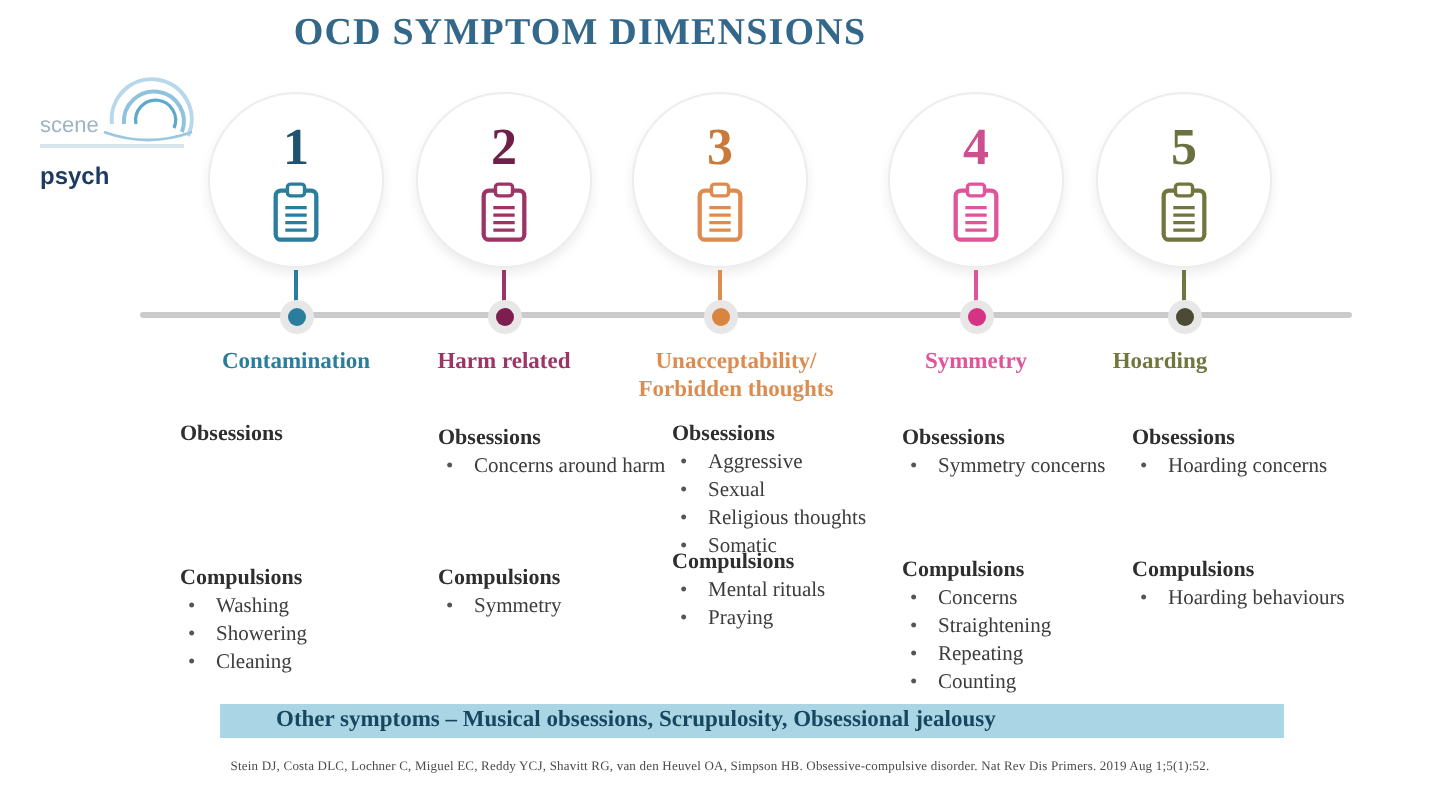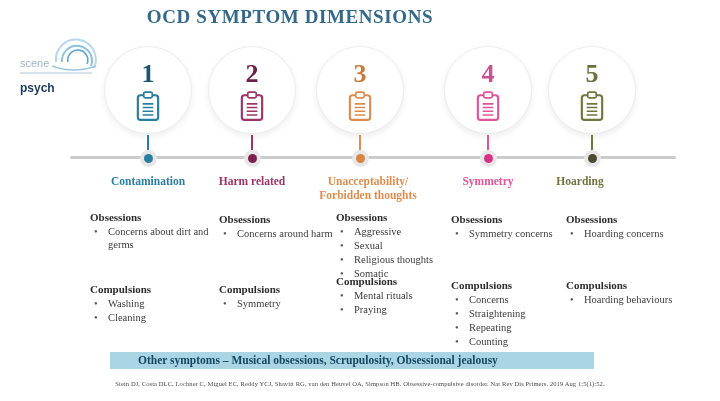--- a/index.html
+++ b/index.html
@@ -34,21 +34,21 @@
     background:#cbcbcb;border-radius:2px;}
   .cat{position:absolute;top:174px;width:120px;text-align:center;
     font-size:11.5px;font-weight:bold;line-height:1.25;transform:translateX(-50%);}
   
   .sec{position:absolute;width:120px;color:#3c3c3c;}
   .sec-h{font-size:11px;font-weight:bold;color:#2e2e2e;margin-bottom:2px;}
   .sec ul{margin:0;padding:0 0 0 4px;list-style:none;}
   .sec li{font-size:10.5px;line-height:1.25;padding-left:14px;text-indent:-14px;margin-bottom:1px;}
   .sec li::before{content:"•";display:inline-block;width:14px;text-indent:0;color:#555;}
   
-  .banner{position:absolute;left:110px;top:352px;width:484px;height:17px;}
+  .banner{position:absolute;left:110px;top:352px;width:532px;height:17px;}
   .banner span{display:block;padding-left:28px;line-height:17px;
     font-size:11.5px;font-weight:bold;color:#17475e;}
   .citation{position:absolute;left:0;top:380px;width:720px;text-align:center;
     font-size:6.5px;color:#4a4a4a;letter-spacing:.1px;}
 </style>
 </head>
 <body>
 
 <div class="title">OCD SYMPTOM DIMENSIONS</div>
 
@@ -76,28 +76,26 @@
       <rect x="8" y="1" width="8" height="5.5" rx="1.5" stroke-width="1.6" fill="#fff"></rect>
       <path d="M7 12h10M7 15.5h10M7 19h10M7 22.5h10" stroke-width="1.5"></path>
     </g>
   </svg>
 </div>
 <div class="stem" style="left: 147px; color: rgb(42, 125, 156);"></div>
 <div class="dot" style="left: 144px; color: rgb(42, 125, 156);"></div>
 <div class="cat" style="left: 148px; color: rgb(42, 125, 156);">Contamination</div>
 <div class="sec" style="left:90px;top:211px">
   <div class="sec-h">Obsessions</div>
-  <ul>
-    <li>Concerns about dirt and germs</li>
-  </ul>
 </div>
 <div class="sec" style="left:90px;top:283px">
   <div class="sec-h">Compulsions</div>
   <ul>
     <li>Washing</li>
+    <li>Showering</li>
     <li>Cleaning</li>
   </ul>
 </div>
 
 <div class="circle" style="left: 208px; color: rgb(156, 53, 102);">
   <div class="num" style="color: rgb(110, 32, 72);">2</div>
   <svg width="26" height="31" viewBox="0 0 24 29">
     <g fill="none" stroke="currentColor">
       <rect x="2.5" y="4" width="19" height="23" rx="2.5" stroke-width="2"></rect>
       <rect x="8" y="1" width="8" height="5.5" rx="1.5" stroke-width="1.6" fill="#fff"></rect>

